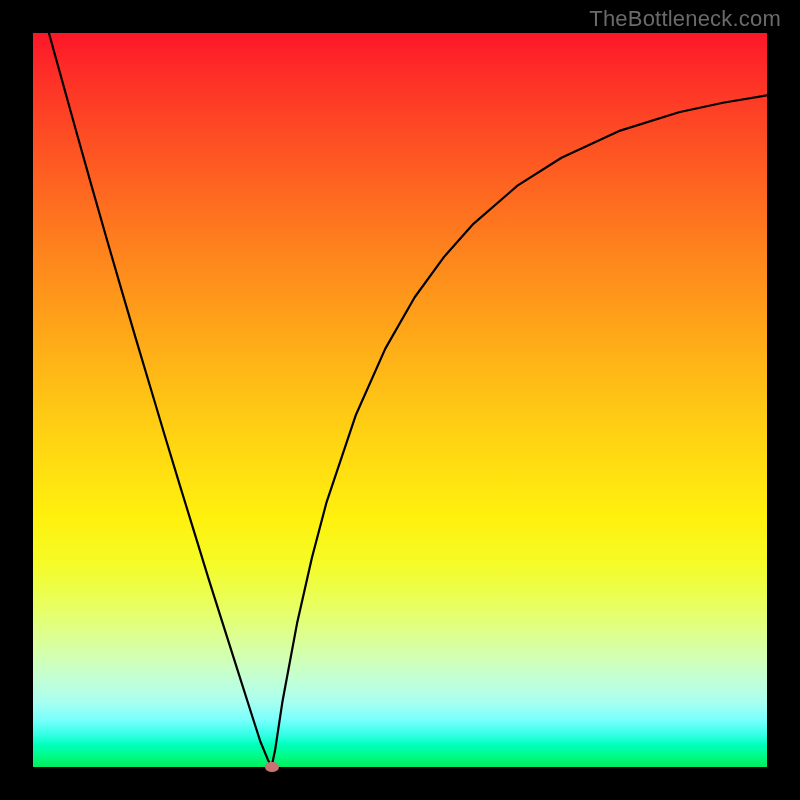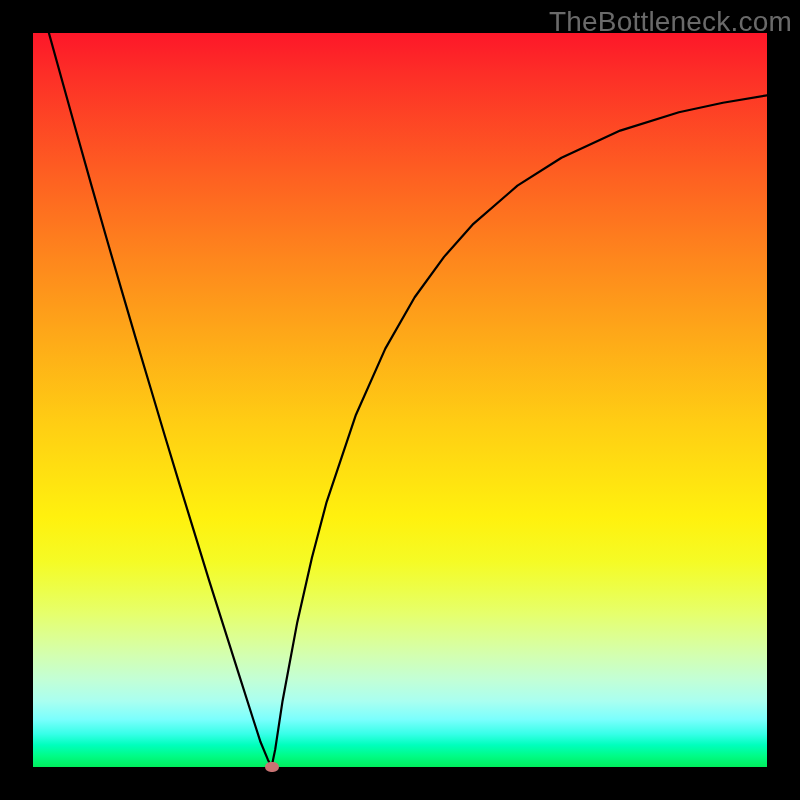--- a/index.html
+++ b/index.html
@@ -57,23 +57,23 @@
     position: absolute;
     width: 14px;
     height: 10px;
     border-radius: 6px / 5px;
     background: #c87373;
     transform: translate(-50%, -50%);
   }
   .watermark {
     position: absolute;
     top: 6px;
-    right: 8px;
+    right: 19px;
     font-family: Arial, Helvetica, sans-serif;
-    font-size: 28px;
+    font-size: 22px;
     color: #6a6a6a;
     letter-spacing: 0.2px;
   }
 </style>
 </head>
 <body>
 
 <div class="frame">
   <div class="plot-area">
     <svg class="curve" viewBox="0 0 734 734" preserveAspectRatio="none">

